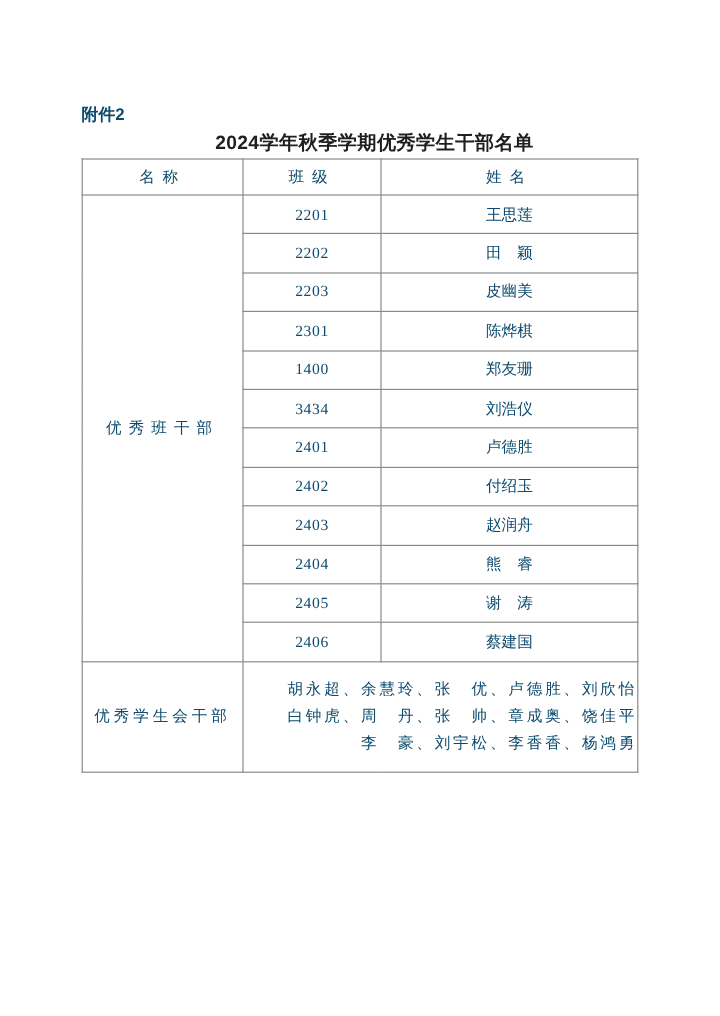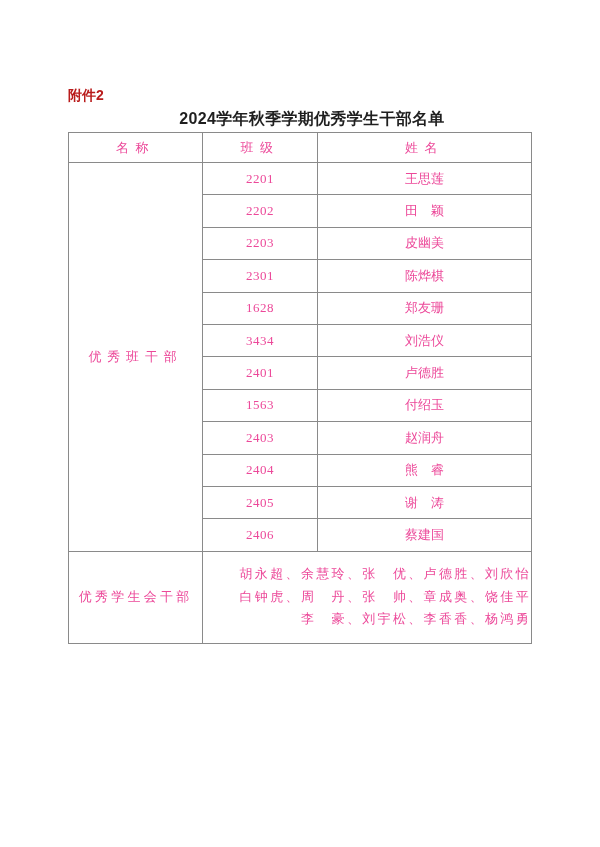--- a/index.html
+++ b/index.html
@@ -6,21 +6,21 @@
   .page{
     position:relative;
     width:600px;height:847px;
     background:#ffffff;
     font-family:"Liberation Serif","DejaVu Serif",serif;
     color:#404040;
     overflow:hidden;
   }
   .attachment{
     position:absolute;left:68px;top:87px;
-    font-size:14px;font-weight:700;color:#b91c1c;
+    font-size:14px;font-weight:700;color:#0c4a6e;
     font-family:"Liberation Sans","DejaVu Sans",sans-serif;
   }
   .title{
     position:absolute;left:0;top:109px;width:600px;
     text-align:center;
     font-size:16px;font-weight:700;color:#1f1f1f;
     font-family:"Liberation Sans","DejaVu Sans",sans-serif;
     letter-spacing:0.02em;
     padding-left:12px;
   }
@@ -28,21 +28,21 @@
     position:absolute;left:68px;top:132px;
     width:463px;
     border-collapse:collapse;
     table-layout:fixed;
   }
   table.roster td{
     border:1px solid #8a8a8a;
     text-align:center;
     vertical-align:middle;
     font-size:13px;
-    color:#ec4899;
+    color:#0c4a6e;
     padding:0;
   }
   tr.head-row{height:30px;}
   tr.data-row{height:32.4px;}
   tr.bottom-row{height:92px;}
   td.th{
     letter-spacing:0.5em;
     color:#3b3b3b;
   }
   td.cat{
@@ -96,33 +96,33 @@
       </tr>
       <tr class="data-row">
         <td class="cls">2203</td>
         <td class="nm">皮幽美</td>
       </tr>
       <tr class="data-row">
         <td class="cls">2301</td>
         <td class="nm">陈烨棋</td>
       </tr>
       <tr class="data-row">
-        <td class="cls">1628</td>
+        <td class="cls">1400</td>
         <td class="nm">郑友珊</td>
       </tr>
       <tr class="data-row">
         <td class="cls">3434</td>
         <td class="nm">刘浩仪</td>
       </tr>
       <tr class="data-row">
         <td class="cls">2401</td>
         <td class="nm">卢德胜</td>
       </tr>
       <tr class="data-row">
-        <td class="cls">1563</td>
+        <td class="cls">2402</td>
         <td class="nm">付绍玉</td>
       </tr>
       <tr class="data-row">
         <td class="cls">2403</td>
         <td class="nm">赵润舟</td>
       </tr>
       <tr class="data-row">
         <td class="cls">2404</td>
         <td class="nm">熊　睿</td>
       </tr>

